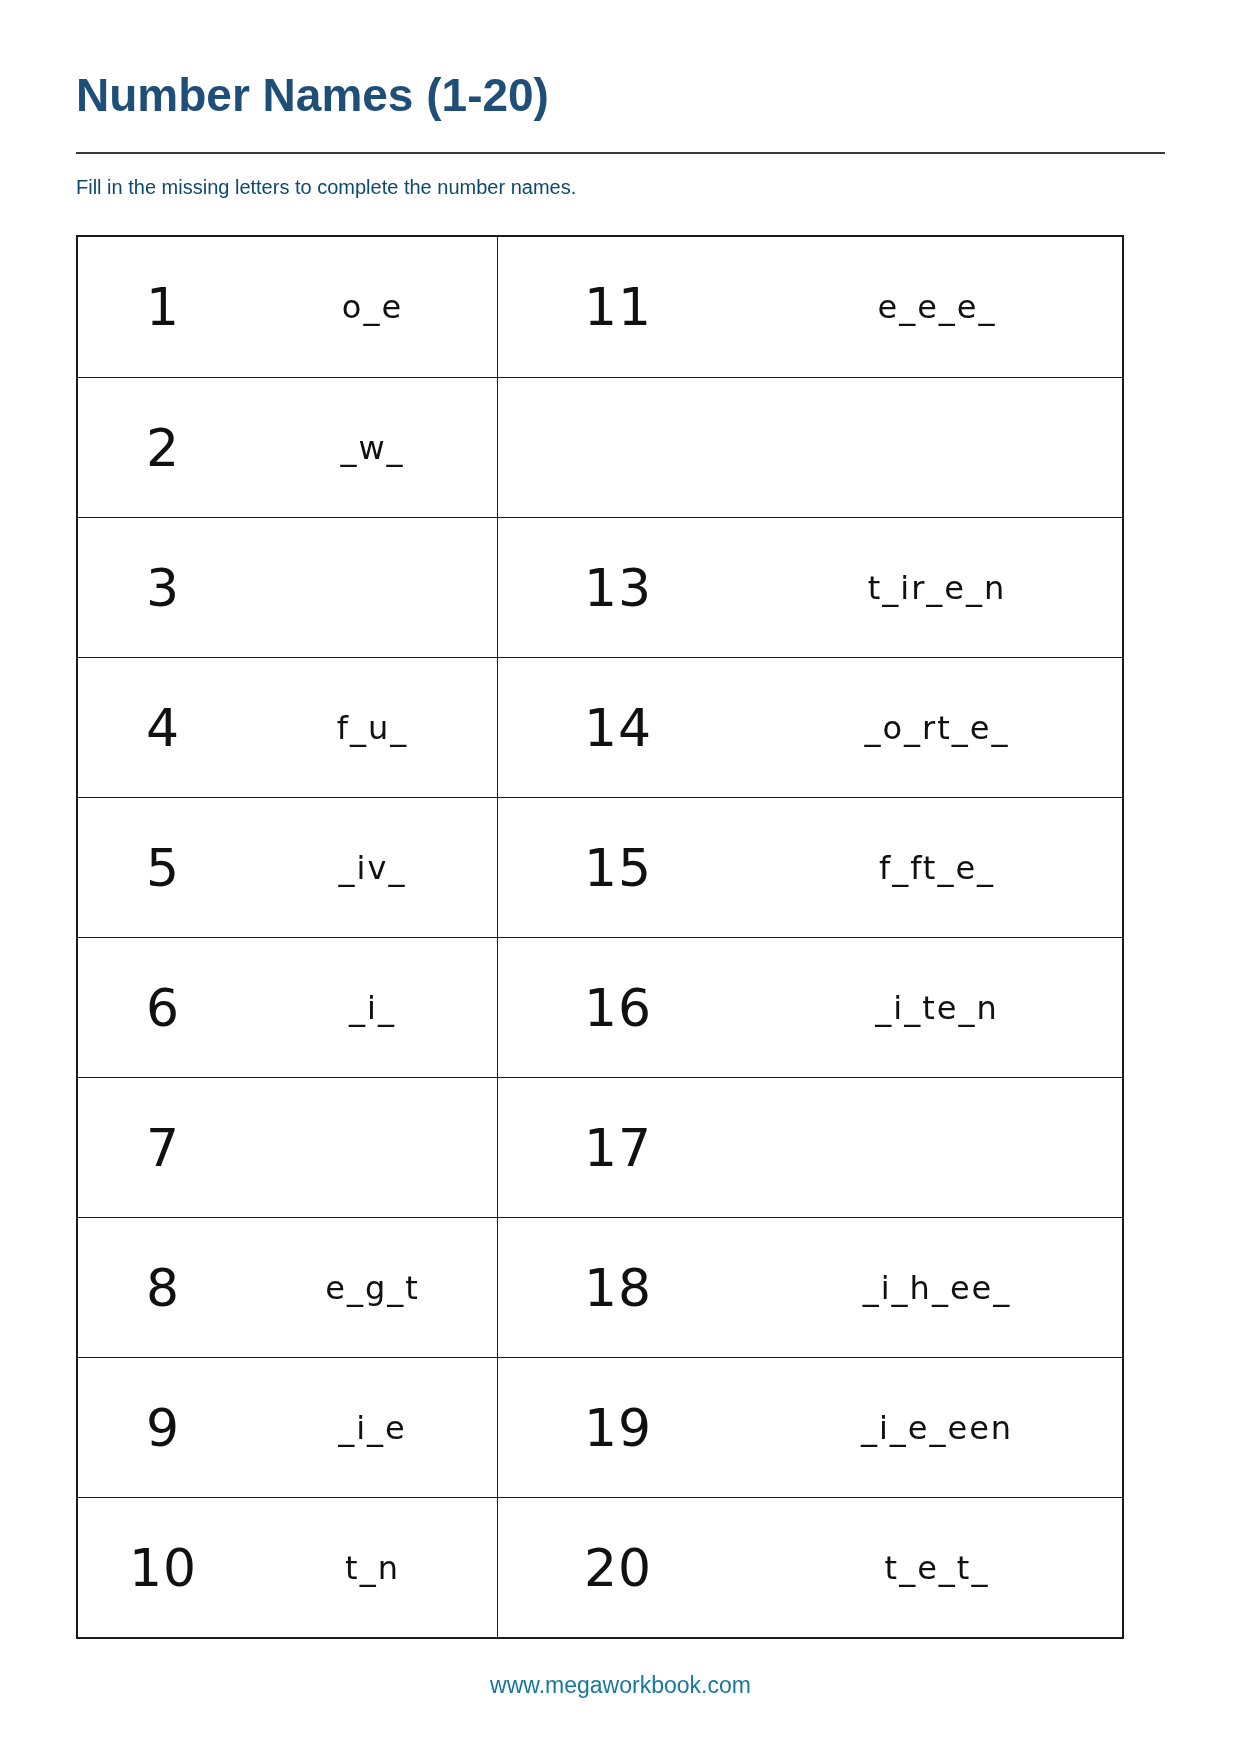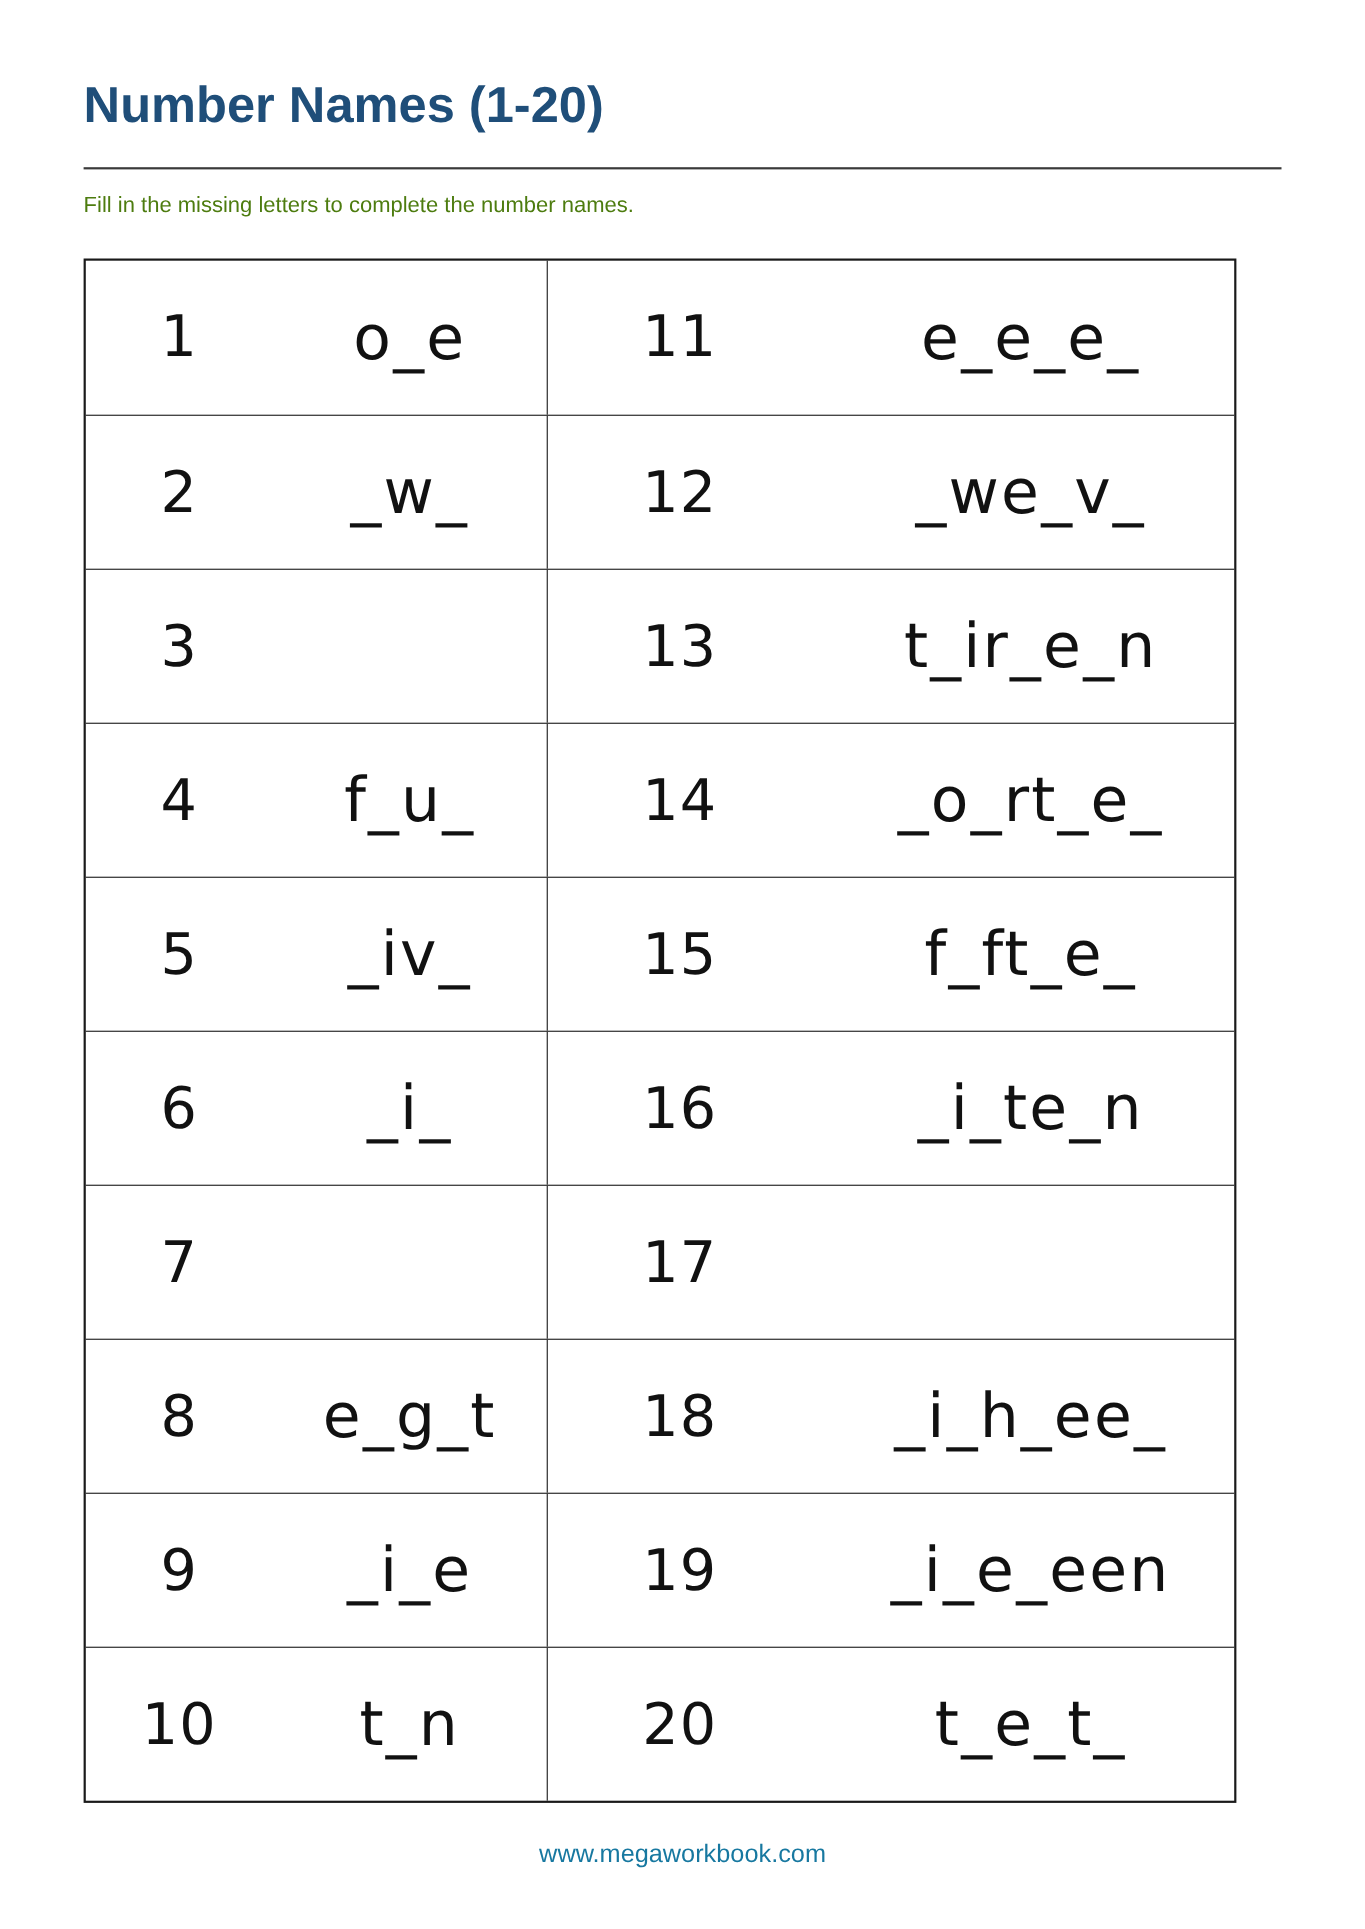--- a/index.html
+++ b/index.html
@@ -30,21 +30,21 @@
     letter-spacing:0px;
   }
   .rule{
     margin-top:30px;
     width:1089px;
     border-top:2px solid #3a3a3a;
   }
   .instruction{
     margin:22px 0 0 0;
     font-size:20px;
-    color:#4d7c0f;
+    color:#0c4a6e;
     font-family:"Liberation Sans",sans-serif;
   }
   .grid-table{
     margin-top:36px;
     width:1048px;
     border:2px solid var(--border_color);
     font-family:"DejaVu Sans","Liberation Sans",sans-serif;
   }
   .row{
     display:flex;
@@ -71,21 +71,21 @@
     justify-content:center;
     font-size:52px;
     letter-spacing:1px;
   }
   .cell.left .num{width:170px;}
   .cell.right .num{width:240px;}
   .word{
     flex:1;
     display:flex;
     justify-content:center;
-    font-size:56px;
+    font-size:32px;
     letter-spacing:2px;
     white-space:nowrap;
   }
   .footer{
     position:absolute;
     left:0;
     top:1672px;
     width:1241px;
     text-align:center;
   }
@@ -119,24 +119,20 @@
         <span class="num">11</span>
         <span class="word">e_e_e_</span>
       </div>
     </div>
 
     <div class="row">
       <div class="cell left">
         <span class="num">2</span>
         <span class="word">_w_</span>
       </div>
-      <div class="cell right">
-        <span class="num">12</span>
-        <span class="word">_we_v_</span>
-      </div>
     </div>
 
     <div class="row">
       <div class="cell left">
         <span class="num">3</span>
       </div>
       <div class="cell right">
         <span class="num">13</span>
         <span class="word">t_ir_e_n</span>
       </div>

